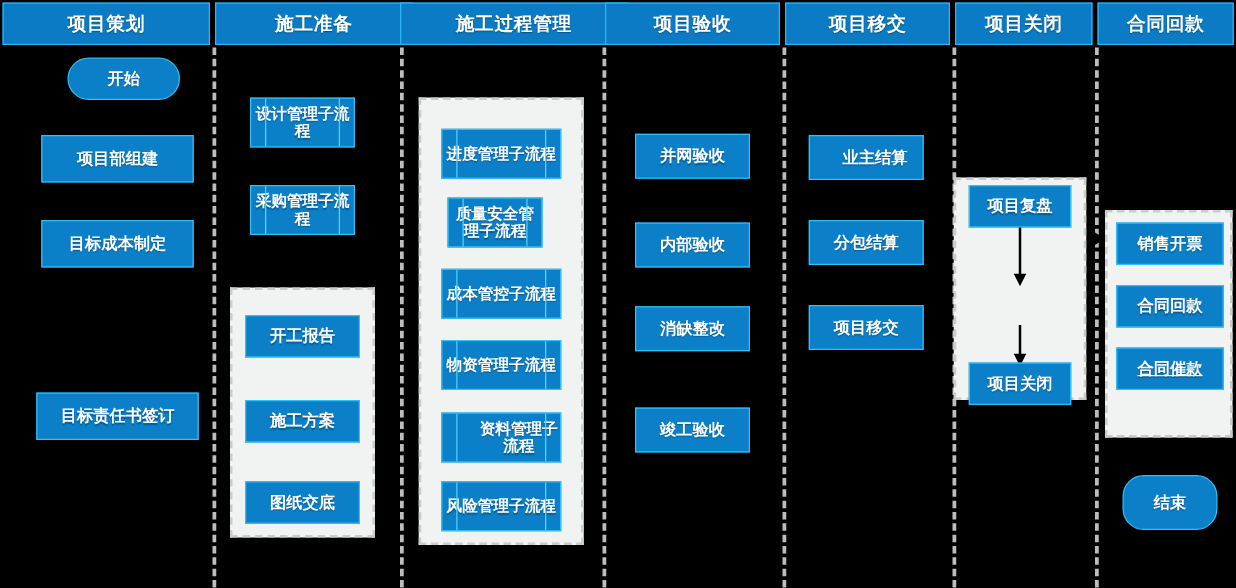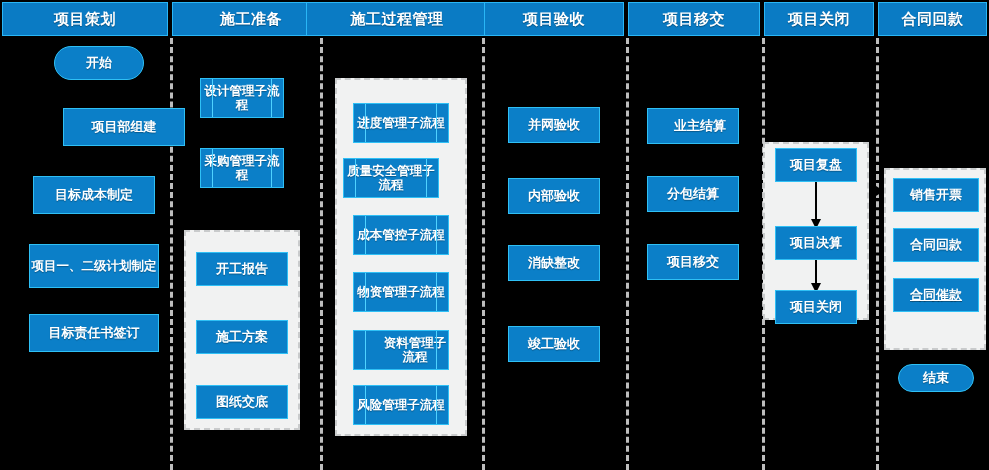--- a/index.html
+++ b/index.html
@@ -74,81 +74,79 @@
     border-left:8px solid #000;
   }
 </style>
 </head>
 <body>
 
 <div id="canvas">
 
   <div class="lane-head" style="left:2px;width:166px;">项目策划</div>
   <div class="lane-head" style="left:172px;width:158px;">施工准备</div>
-  <div class="lane-head" style="left:306px;width:182px;">施工过程管理</div>
+  <div class="lane-head" style="left:320px;width:182px;">施工过程管理</div>
   <div class="lane-head" style="left:484px;width:140px;">项目验收</div>
   <div class="lane-head" style="left:628px;width:132px;">项目移交</div>
   <div class="lane-head" style="left:764px;width:110px;">项目关闭</div>
   <div class="lane-head" style="left:878px;width:109px;">合同回款</div>
 
   <div class="lane-div" style="left:170px;"></div>
   <div class="lane-div" style="left:320px;"></div>
   <div class="lane-div" style="left:482px;"></div>
   <div class="lane-div" style="left:626px;"></div>
   <div class="lane-div" style="left:762px;"></div>
   <div class="lane-div" style="left:876px;"></div>
 
   <div class="node pill" style="left:54px;top:46px;width:90px;height:34px;">开始</div>
 
-  <div class="node" style="left:33px;top:108px;width:122px;height:38px;margin-left:30px;">项目部组建</div>
+  <div class="node" style="left:33px;top:108px;width:122px;height:38px;">项目部组建</div>
 
   <div class="node" style="left:33px;top:176px;width:122px;height:38px;">目标成本制定</div>
 
-  <div class="node two-line" style="left:29px;top:244px;width:130px;height:44px;">项目一、二级计划制定</div>
 
   <div class="node" style="left:29px;top:314px;width:130px;height:38px;">目标责任书签订</div>
 
   <div class="node subproc two-line" style="left:200px;top:78px;width:84px;height:40px;">设计管理子流程</div>
 
   <div class="node subproc two-line" style="left:200px;top:148px;width:84px;height:40px;">采购管理子流程</div>
 
   <div class="group" style="left:184px;top:230px;width:116px;height:200px;"></div>
   <div class="node" style="left:196px;top:252px;width:92px;height:34px;">开工报告</div>
   <div class="node" style="left:196px;top:320px;width:92px;height:34px;">施工方案</div>
   <div class="node" style="left:196px;top:385px;width:92px;height:34px;">图纸交底</div>
 
   <div class="group" style="left:335px;top:78px;width:132px;height:358px;"></div>
   <div class="node subproc two-line" style="left:353px;top:103px;width:96px;height:40px;">进度管理子流程</div>
-  <div class="node subproc two-line" style="left:343px;top:158px;width:96px;height:40px;text-align:center;">质量安全管理子流程</div>
+  <div class="node subproc two-line" style="left:358px;top:158px;width:76px;height:40px;text-align:center;">质量安全管理子流程</div>
   <div class="node subproc two-line" style="left:353px;top:215px;width:96px;height:40px;">成本管控子流程</div>
   <div class="node subproc two-line" style="left:353px;top:272px;width:96px;height:40px;text-align:center;">物资管理子流程</div>
   <div class="node subproc two-line" style="left:353px;top:330px;width:96px;height:40px;padding-left:28px;">资料管理子流程</div>
   <div class="node subproc two-line" style="left:353px;top:385px;width:96px;height:40px;">风险管理子流程</div>
 
   <div class="node" style="left:508px;top:107px;width:92px;height:36px;">并网验收</div>
   <div class="node" style="left:508px;top:178px;width:92px;height:36px;">内部验收</div>
   <div class="node" style="left:508px;top:245px;width:92px;height:36px;">消缺整改</div>
   <div class="node" style="left:508px;top:326px;width:92px;height:36px;">竣工验收</div>
 
   <div class="node" style="left:647px;top:108px;width:92px;height:36px;padding-left:14px;">业主结算</div>
   <div class="node" style="left:647px;top:176px;width:92px;height:36px;">分包结算</div>
   <div class="node" style="left:647px;top:244px;width:92px;height:36px;">项目移交</div>
 
   <div class="group" style="left:763px;top:142px;width:106px;height:178px;"></div>
   <div class="node" style="left:775px;top:148px;width:82px;height:34px;">项目复盘</div>
   <div class="arrow-v" style="left:815px;top:182px;height:38px;">
     <span class="head"></span>
   </div>
-  <div class="node" style="left:775px;top:226px;width:82px;height:34px;">项目决算</div>
   <div class="arrow-v" style="left:815px;top:260px;height:24px;">
     <span class="head"></span>
   </div>
   <div class="node" style="left:775px;top:290px;width:82px;height:34px;">项目关闭</div>
 
   <div class="group" style="left:884px;top:168px;width:102px;height:182px;"></div>
   <div class="arrow-h-head" style="left:876px;top:186px;"></div>
   <div class="node" style="left:893px;top:178px;width:86px;height:34px;text-align:right;">销售开票</div>
   <div class="node" style="left:893px;top:228px;width:86px;height:34px;">合同回款</div>
   <div class="node" style="left:893px;top:278px;width:86px;height:34px;text-decoration:underline;">合同催款</div>
 
-  <div class="node pill" style="left:898px;top:364px;width:76px;height:28px;">结束</div>
+  <div class="node pill" style="left:898px;top:380px;width:76px;height:44px;">结束</div>
 
 </div>
 
 </body></html>

